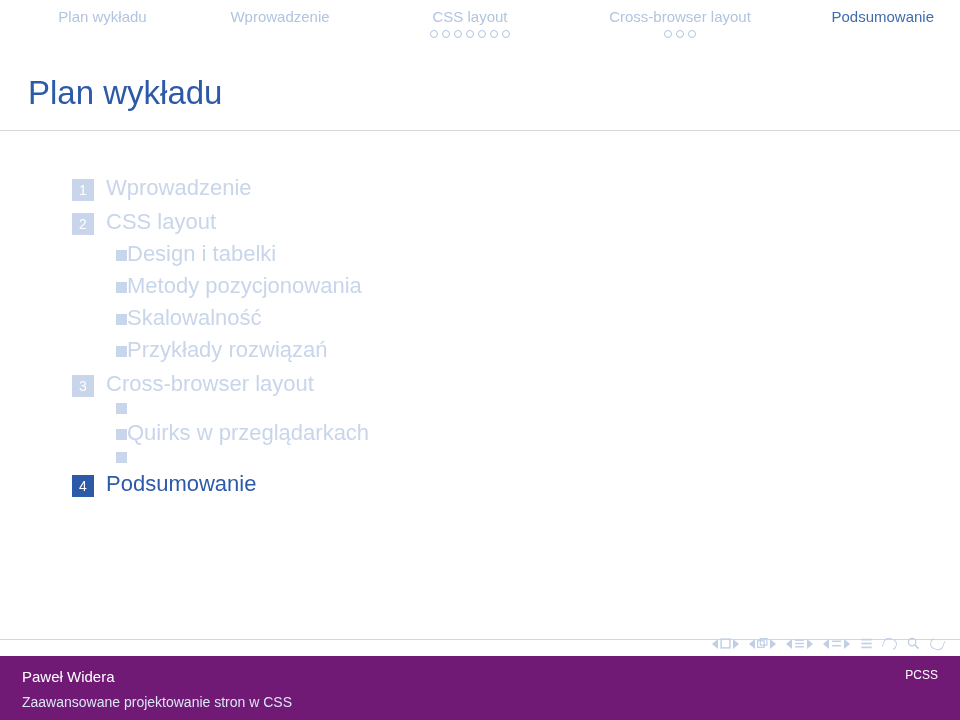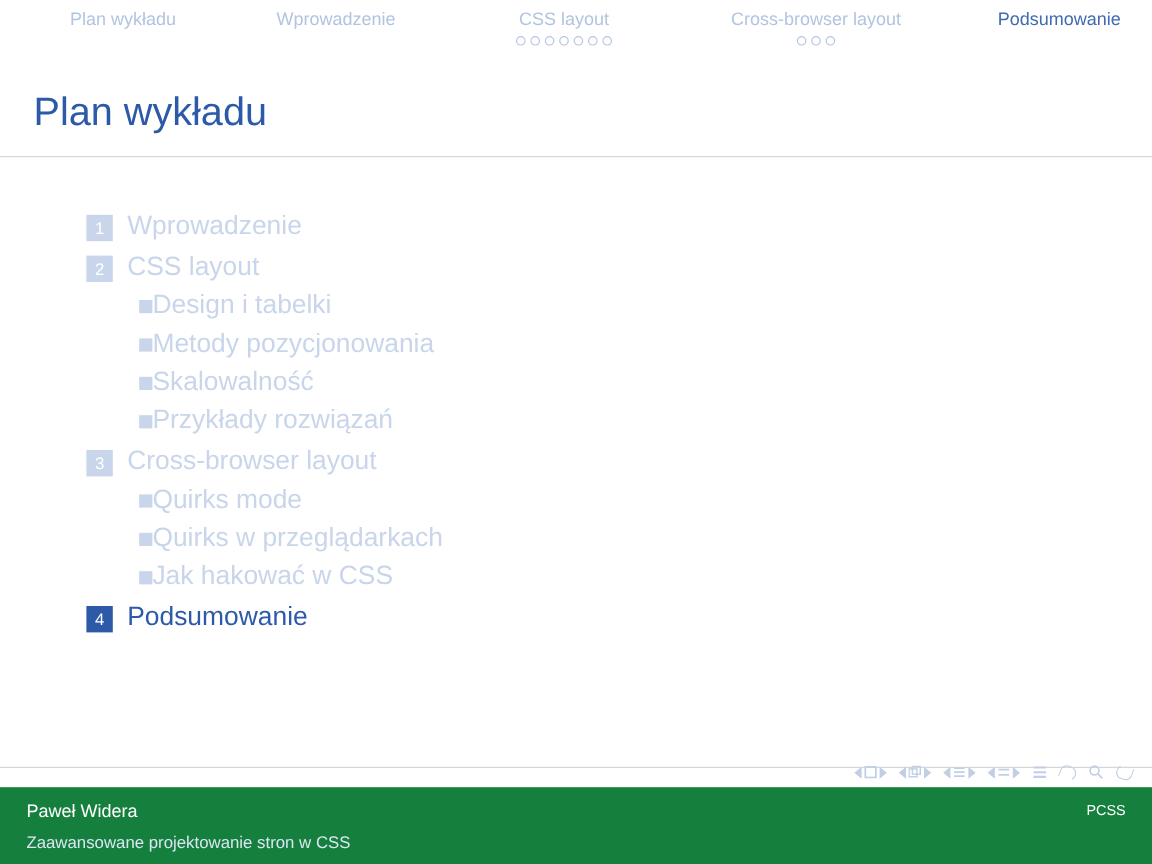--- a/index.html
+++ b/index.html
@@ -31,21 +31,21 @@
   .sec-no { display: inline-flex; width: 22px; height: 22px; background: #c8d5ea; color: #fff; font-size: 14px; align-items: center; justify-content: center; }
   .sec-no.active { background: #2d5aa8; }
   .sec-label { color: #c8d5ea; font-size: 22px; }
   .sec-label.active { color: #2d5aa8; }
   
   .sub { display: flex; align-items: baseline; gap: 0; margin-left: 44px; margin-top: 6px; }
   .bullet { width: 11px; height: 11px; background: #c8d5ea; display: inline-block; }
   .sub-label { color: #c8d5ea; font-size: 22px; }
   
   
-  .footer { background: #15803d; color: #fff; height: 64px; position: absolute; bottom: 0; left: 0; right: 0; padding: 8px 22px 6px 22px; display: flex; flex-direction: column; justify-content: flex-end; }
+  .footer { background: #701a75; color: #fff; height: 64px; position: absolute; bottom: 0; left: 0; right: 0; padding: 8px 22px 6px 22px; display: flex; flex-direction: column; justify-content: flex-end; }
   .footer-inner { position: relative; height: 100%; }
   .author { font-size: 15px; position: absolute; top: 4px; left: 0; }
   .subtitle { font-size: 14px; position: absolute; bottom: 4px; left: 0; color: #dbe5f4; }
   .inst { font-size: 12px; position: absolute; right: 0; top: 4px; }
   
   
   .navicons { position: absolute; right: 16px; bottom: 70px; display: flex; gap: 10px; align-items: center; color: #c0cfe6; font-size: 12px; }
   .navicons .grp { display: flex; gap: 2px; align-items: center; }
   .tri { width: 0; height: 0; border-top: 5px solid transparent; border-bottom: 5px solid transparent; display: inline-block; }
   .tri.left { border-right: 6px solid #c0cfe6; }
@@ -120,29 +120,27 @@
       <span class="bullet"></span>
       <span class="sub-label">Przykłady rozwiązań</span>
     </div>
 
     <div class="sec">
       <span class="sec-no">3</span>
       <span class="sec-label">Cross-browser layout</span>
     </div>
     <div class="sub">
       <span class="bullet"></span>
-      <span class="sub-label">Quirks mode</span>
     </div>
     <div class="sub">
       <span class="bullet"></span>
       <span class="sub-label">Quirks w przeglądarkach</span>
     </div>
     <div class="sub">
       <span class="bullet"></span>
-      <span class="sub-label">Jak hakować w CSS</span>
     </div>
 
     <div class="sec">
       <span class="sec-no active">4</span>
       <span class="sec-label active">Podsumowanie</span>
     </div>
 
   </div>
 </div>
 

